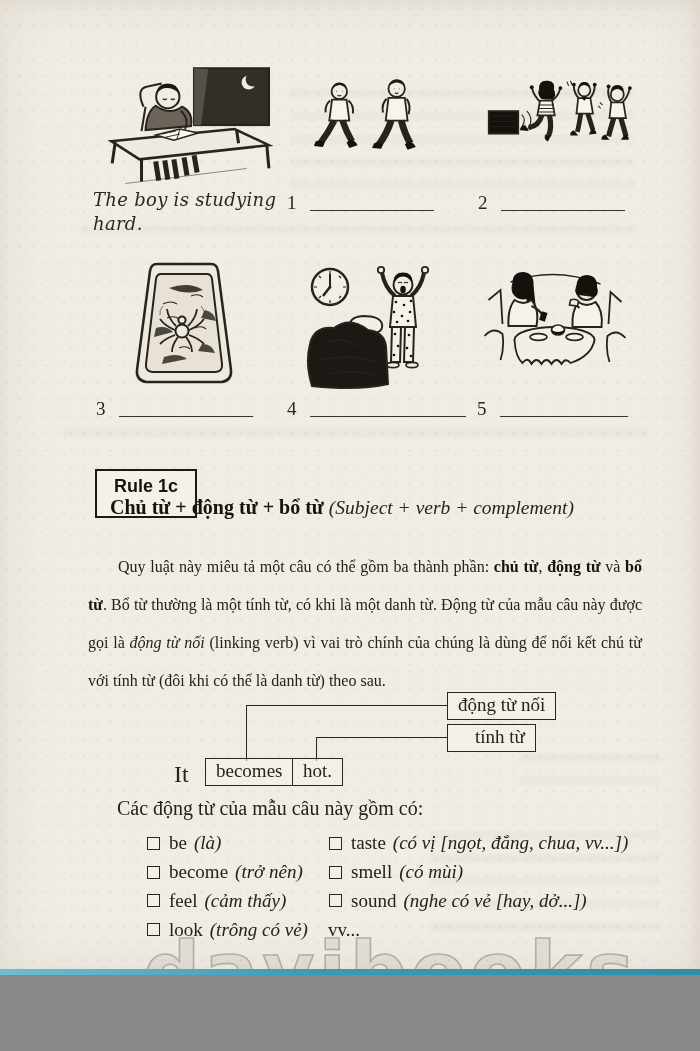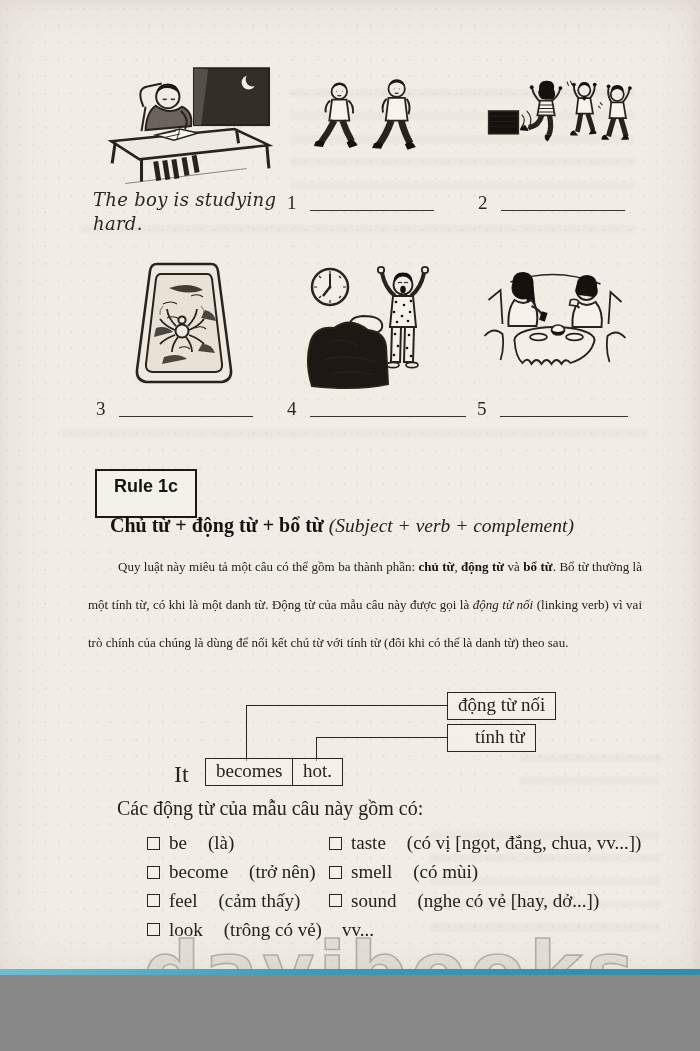--- a/index.html
+++ b/index.html
@@ -30,34 +30,34 @@
   .caption{font-style:italic;font-size:18px;line-height:1.35;letter-spacing:.3px;
     font-family:"DejaVu Serif",serif;color:#2b261f;}
   
   .rulebox{border:2.2px solid #1c1813;padding:5px 17px 19px;background:rgba(247,244,238,.6);
     font-family:"Liberation Sans","DejaVu Sans",sans-serif;font-weight:bold;font-size:18px;color:#17140f;}
   
   .formula{font-size:20px;}
   .formula .vi{font-weight:bold;color:#17130d;}
   .formula .en{font-style:italic;font-size:19.5px;}
   
-  .para{width:554px;font-size:13px;line-height:38px;text-align:justify;text-indent:30px;color:#26211a;}
+  .para{width:554px;font-size:16px;line-height:38px;text-align:justify;text-indent:30px;color:#26211a;}
   .para b{color:#17130d;}
   .para i{font-style:italic;}
   
   .dgm-box{position:absolute;border:1.8px solid #2a251e;padding:1px 10px 3px;font-size:19px;
     background:rgba(247,244,238,.5);white-space:nowrap;}
   .conn{position:absolute;border:0 solid #2a251e;}
   .dgm-word{position:absolute;font-size:24px;}
   
   .vintro{font-size:20px;color:#26211a;}
   .vcol{position:absolute;}
   .vitem{height:28.8px;display:flex;align-items:center;white-space:nowrap;font-size:19px;color:#26211a;}
   .cb{width:11px;height:11px;border:1.7px solid #2a251e;margin-right:9px;flex:0 0 auto;background:rgba(247,244,238,.4);}
-  .vm{margin-left:21px;}
+  .vm{font-style:italic;margin-left:7px;}
   .vs{margin-left:20px;}
   
   .pagenum{font-size:17px;color:#26211a;}
   .wm{position:absolute;font-family:"DejaVu Sans","Liberation Sans",sans-serif;font-weight:bold;
     color:rgba(160,154,142,.16);-webkit-text-stroke:1.6px rgba(150,144,132,.65);pointer-events:none;}
   .wm-brand{font-size:80px;letter-spacing:4px;}
   .wm-slogan{font-size:40px;letter-spacing:1px;-webkit-text-stroke:1.2px rgba(150,144,132,.6);}
   .bottom-bar{position:absolute;left:0;bottom:0;width:700px;height:6px;
     background:linear-gradient(90deg,#6fbdd1 0%,#3c9ab6 45%,#2f8cab 100%);}
   .tan-streak{position:absolute;left:185px;top:1041px;width:330px;height:4px;border-radius:3px;
@@ -281,21 +281,21 @@
   </div>
   <div class="ans" style="left:477px;top:398px;">
     <span>5</span>
     <span class="blank" style="width:128px;"></span>
   </div>
 
   <div class="abs rulebox" style="left:95px;top:469px;">
     <span>Rule 1c</span>
   </div>
 
-  <div class="abs formula" style="left:110px;top:514px;white-space:nowrap;">
+  <div class="abs formula" style="left:110px;top:496px;white-space:nowrap;">
     <span class="vi">Chủ từ + động từ + bổ từ</span>
     <span> </span>
     <span class="en">(Subject + verb + complement)</span>
   </div>
 
   <div class="abs para" style="left:88px;top:548px;">
     <span>Quy luật này miêu tả một câu có thể gồm ba thành phần: </span><b>chủ từ</b><span>, </span><b>động từ</b><span> và </span><b>bổ từ</b><span>. Bổ từ thường là một tính từ, có khi là một danh từ. Động từ của mẫu câu này được gọi là </span><i>động từ nối</i><span> (linking verb) vì vai trò chính của chúng là dùng để nối kết chú từ với tính từ (đôi khi có thể là danh từ) theo sau.</span>
   </div>
 
   <div class="abs" style="left:88px;top:688px;width:530px;height:108px;">

